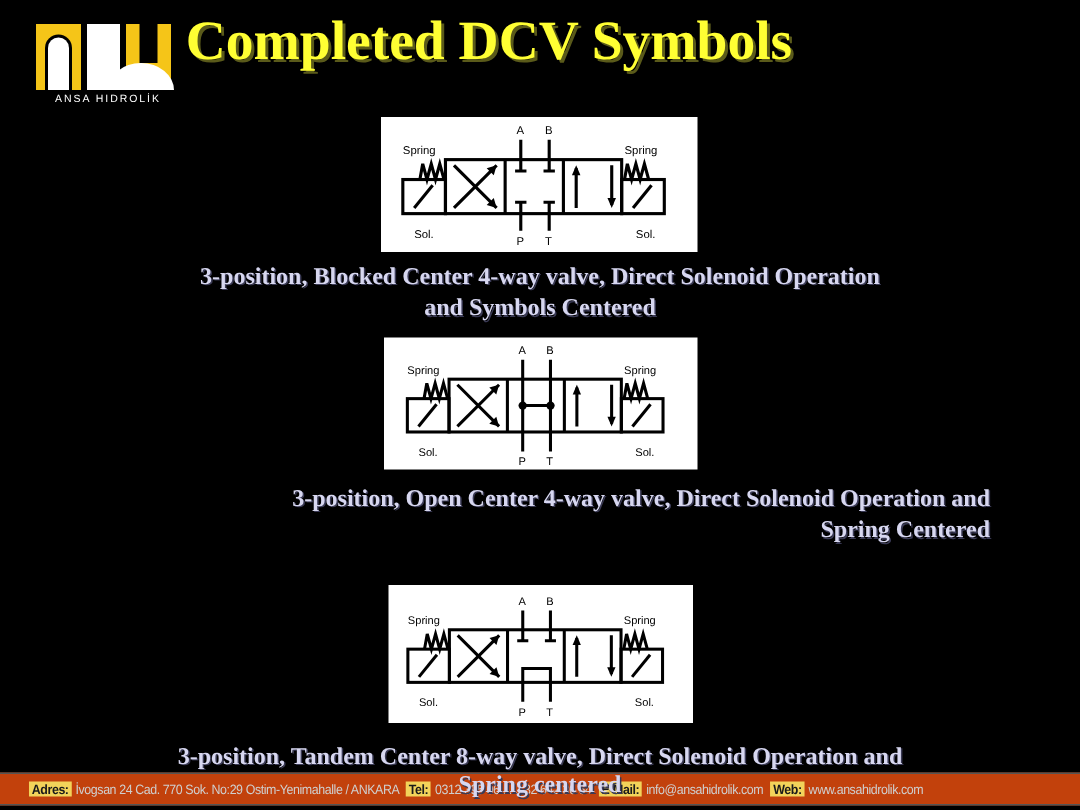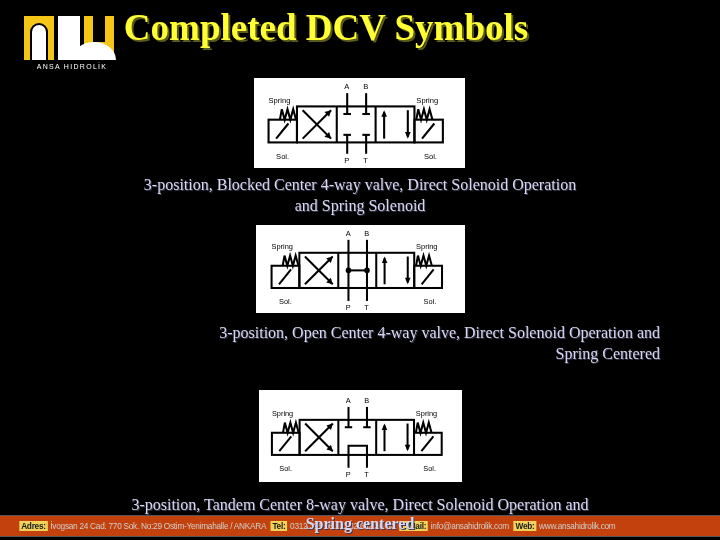--- a/index.html
+++ b/index.html
@@ -14,21 +14,21 @@
     }
     .title {
       position: absolute; left: 0; top: 6px; width: 652px; text-align: center;
       color: #ffff33; font-weight: bold; font-size: 37px; line-height: 44px;
       text-shadow: 2px 2px 0 #5a5a1a;
       padding-left: 0;
     }
     .diagram { position: absolute; background: #fff; }
     .caption {
       position: absolute; left: 60px; width: 600px; text-align: center;
-      color: #d7d7f0; font-weight: normal; font-size: 16px; line-height: 21px;
+      color: #d7d7f0; font-weight: bold; font-size: 16px; line-height: 21px;
       text-shadow: 1px 1px 0 #3a3a55;
     }
     .footer {
       position: absolute; left: 0; top: 515px; width: 720px; height: 20px;
       background: #c2410c; border-top: 1px solid #555; border-bottom: 1px solid #555;
       font-family: "Liberation Sans", sans-serif; font-size: 9px; color: #cfcfcf;
       white-space: nowrap; overflow: hidden; line-height: 20px; letter-spacing: -0.3px;
     }
     .footer .lbl { background: #f2d35a; color: #1a1a1a; font-weight: bold; padding: 0 2px; margin: 0 3px; }
     .footer-inner { display: inline-block; padding-left: 18px; transform: scaleX(0.92); transform-origin: left; }
@@ -104,21 +104,21 @@
     <text x="178" y="85" font-size="8">Sol.</text>
     <text x="94" y="12" font-size="8">A</text>
     <text x="114" y="12" font-size="8">B</text>
     <text x="94" y="90" font-size="8">P</text>
     <text x="114" y="90" font-size="8">T</text>
   </svg>
 </div>
 
 <div class="caption" style="top:174px;">
   <div>3-position, Blocked Center 4-way valve, Direct Solenoid Operation</div>
-  <div>and Spring Solenoid</div>
+  <div>and Symbols Centered</div>
 </div>
 
 <div class="diagram" style="left:256px; top:225px; width:209px; height:88px;">
   <svg width="209" height="88" viewBox="0 0 220 95">
     <g stroke="#000" stroke-width="2.2" fill="none">
       <rect x="14" y="44" width="30" height="24"></rect>
       <line x1="22" y1="64" x2="35" y2="48"></line>
       <polyline points="26,44 28,33 31,44 34,33 37,44 40,33 43,44"></polyline>
       <rect x="44" y="30" width="124" height="38"></rect>
       <line x1="86" y1="30" x2="86" y2="68"></line>

